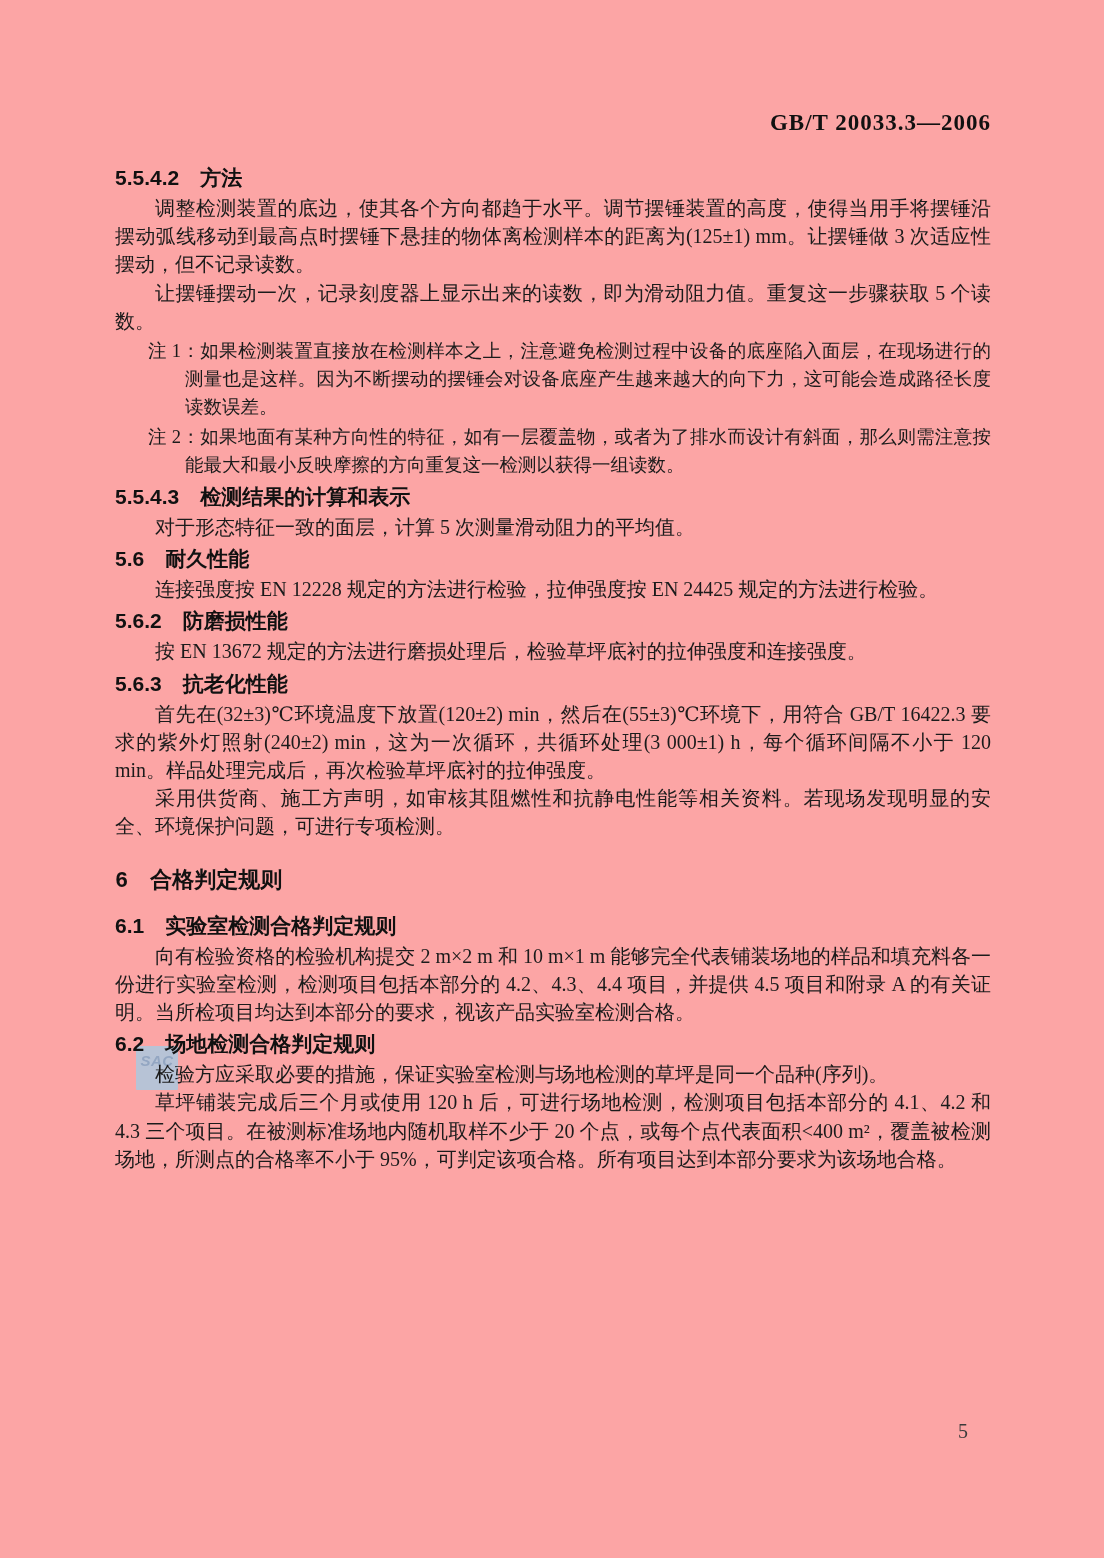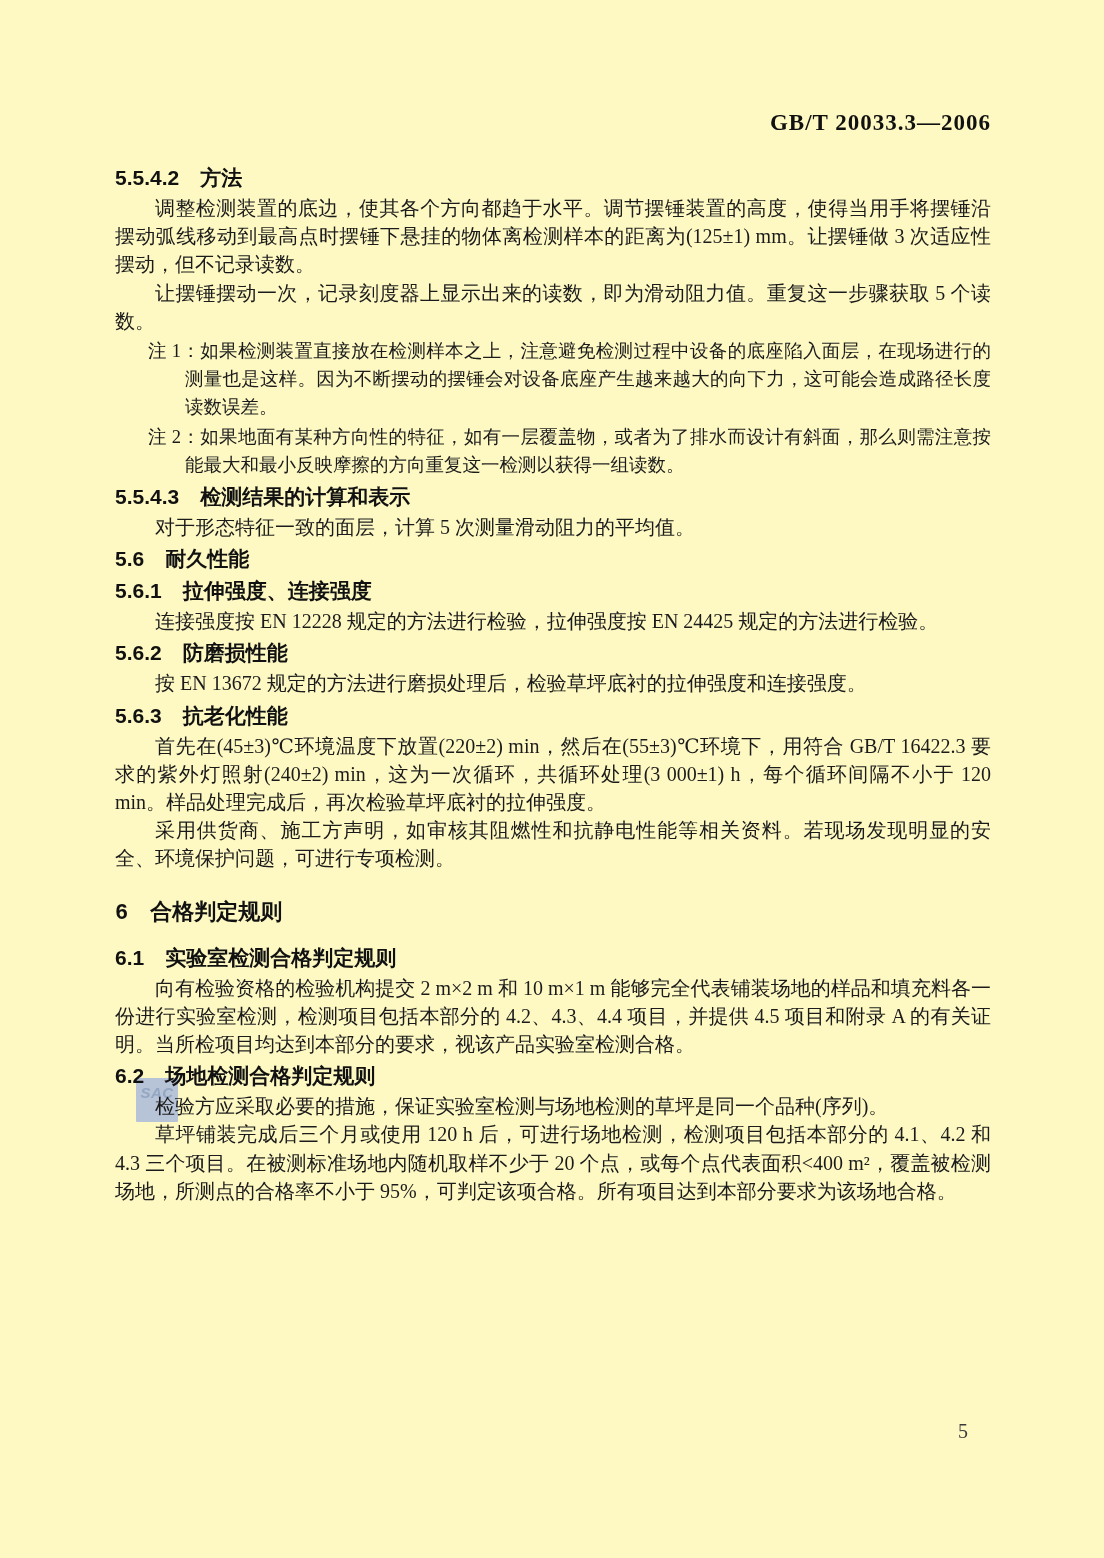--- a/index.html
+++ b/index.html
@@ -1,20 +1,20 @@
 <!DOCTYPE html>
 <html><head>
 <meta charset="utf-8">
 <style>
   html, body { margin: 0; padding: 0; background: #e8e8e8; }
   .page {
     position: relative;
     width: 1104px;
     height: 1558px;
-    background: #fef9c3;
+    background: #fca5a5;
     overflow: hidden;
     font-family: "Liberation Serif", "DejaVu Serif", serif;
     color: #1b1b1b;
   }
   .content {
     position: absolute;
     left: 115px;
     top: 110px;
     width: 876px;
     z-index: 1;
@@ -100,28 +100,27 @@
     <p class="body">调整检测装置的底边，使其各个方向都趋于水平。调节摆锤装置的高度，使得当用手将摆锤沿摆动弧线移动到最高点时摆锤下悬挂的物体离检测样本的距离为(125±1) mm。让摆锤做 3 次适应性摆动，但不记录读数。</p>
     <p class="body">让摆锤摆动一次，记录刻度器上显示出来的读数，即为滑动阻力值。重复这一步骤获取 5 个读数。</p>
     <p class="note">注 1：如果检测装置直接放在检测样本之上，注意避免检测过程中设备的底座陷入面层，在现场进行的测量也是这样。因为不断摆动的摆锤会对设备底座产生越来越大的向下力，这可能会造成路径长度读数误差。</p>
     <p class="note">注 2：如果地面有某种方向性的特征，如有一层覆盖物，或者为了排水而设计有斜面，那么则需注意按能最大和最小反映摩擦的方向重复这一检测以获得一组读数。</p>
 
     <div class="h-sub">5.5.4.3　检测结果的计算和表示</div>
     <p class="body">对于形态特征一致的面层，计算 5 次测量滑动阻力的平均值。</p>
 
     <div class="h-sub">5.6　耐久性能</div>
 
-    <div class="h-sub">5.6.1　拉伸强度、连接强度</div>
     <p class="body">连接强度按 EN 12228 规定的方法进行检验，拉伸强度按 EN 24425 规定的方法进行检验。</p>
 
     <div class="h-sub">5.6.2　防磨损性能</div>
     <p class="body">按 EN 13672 规定的方法进行磨损处理后，检验草坪底衬的拉伸强度和连接强度。</p>
 
     <div class="h-sub">5.6.3　抗老化性能</div>
-    <p class="body">首先在(45±3)℃环境温度下放置(220±2) min，然后在(55±3)℃环境下，用符合 GB/T 16422.3 要求的紫外灯照射(240±2) min，这为一次循环，共循环处理(3 000±1) h，每个循环间隔不小于 120 min。样品处理完成后，再次检验草坪底衬的拉伸强度。</p>
+    <p class="body">首先在(32±3)℃环境温度下放置(120±2) min，然后在(55±3)℃环境下，用符合 GB/T 16422.3 要求的紫外灯照射(240±2) min，这为一次循环，共循环处理(3 000±1) h，每个循环间隔不小于 120 min。样品处理完成后，再次检验草坪底衬的拉伸强度。</p>
 
     <p class="body">采用供货商、施工方声明，如审核其阻燃性和抗静电性能等相关资料。若现场发现明显的安全、环境保护问题，可进行专项检测。</p>
 
     <div class="h-chapter">6　合格判定规则</div>
 
     <div class="h-sub">6.1　实验室检测合格判定规则</div>
     <p class="body">向有检验资格的检验机构提交 2 m×2 m 和 10 m×1 m 能够完全代表铺装场地的样品和填充料各一份进行实验室检测，检测项目包括本部分的 4.2、4.3、4.4 项目，并提供 4.5 项目和附录 A 的有关证明。当所检项目均达到本部分的要求，视该产品实验室检测合格。</p>
 
     <div class="h-sub">
       <span>6.2　场地检测合格判定规则</span>

